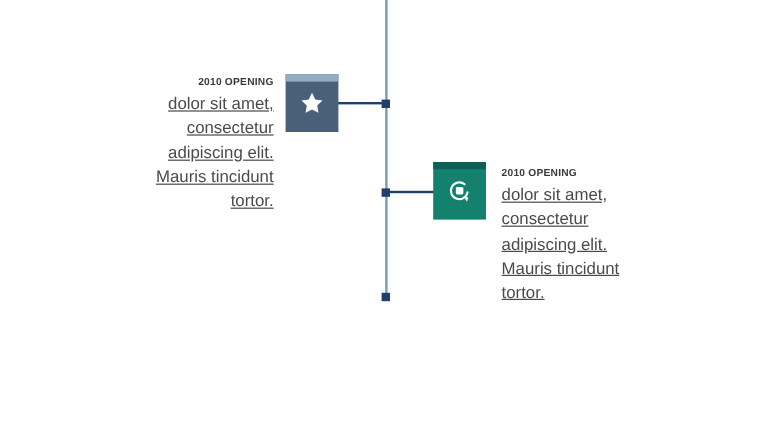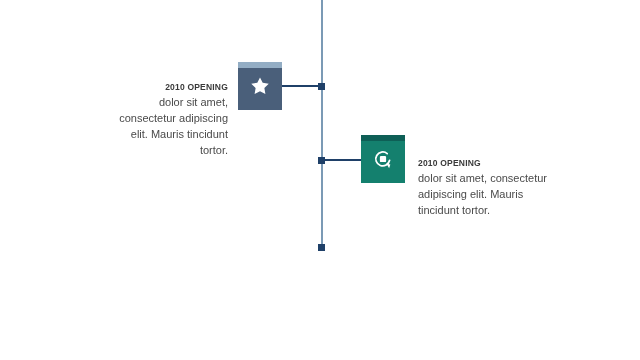--- a/index.html
+++ b/index.html
@@ -90,35 +90,35 @@
   .icon-glyph {
     position: relative;
     display: block;
     margin-top: 4px;
   }
 
   
   .text-block {
     position: absolute;
     color: #3f3f3f;
-    margin-top: 19px;
   }
   .text-block .entry-title {
     font-size: 8.5px;
     font-weight: bold;
     letter-spacing: 0.2px;
     color: #3a3a3a;
     margin: 0 0 2px 0;
     line-height: 1.3;
   }
   .text-block .entry-body {
-    font-size: 11px;
+    font-size: 14px;
     line-height: 1.45;
     color: #4a4a4a;
     margin: 0;
+    text-decoration: underline;
   }
 
   .text-left {
     left: 100px;
     top: 63px;
     width: 128px;
     text-align: right;
   }
   .text-right {
     left: 418px;

